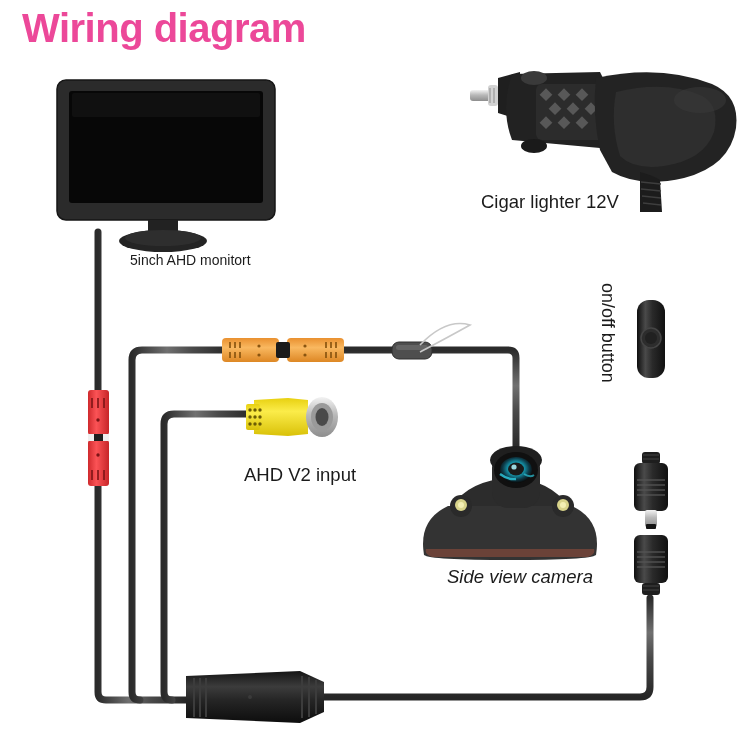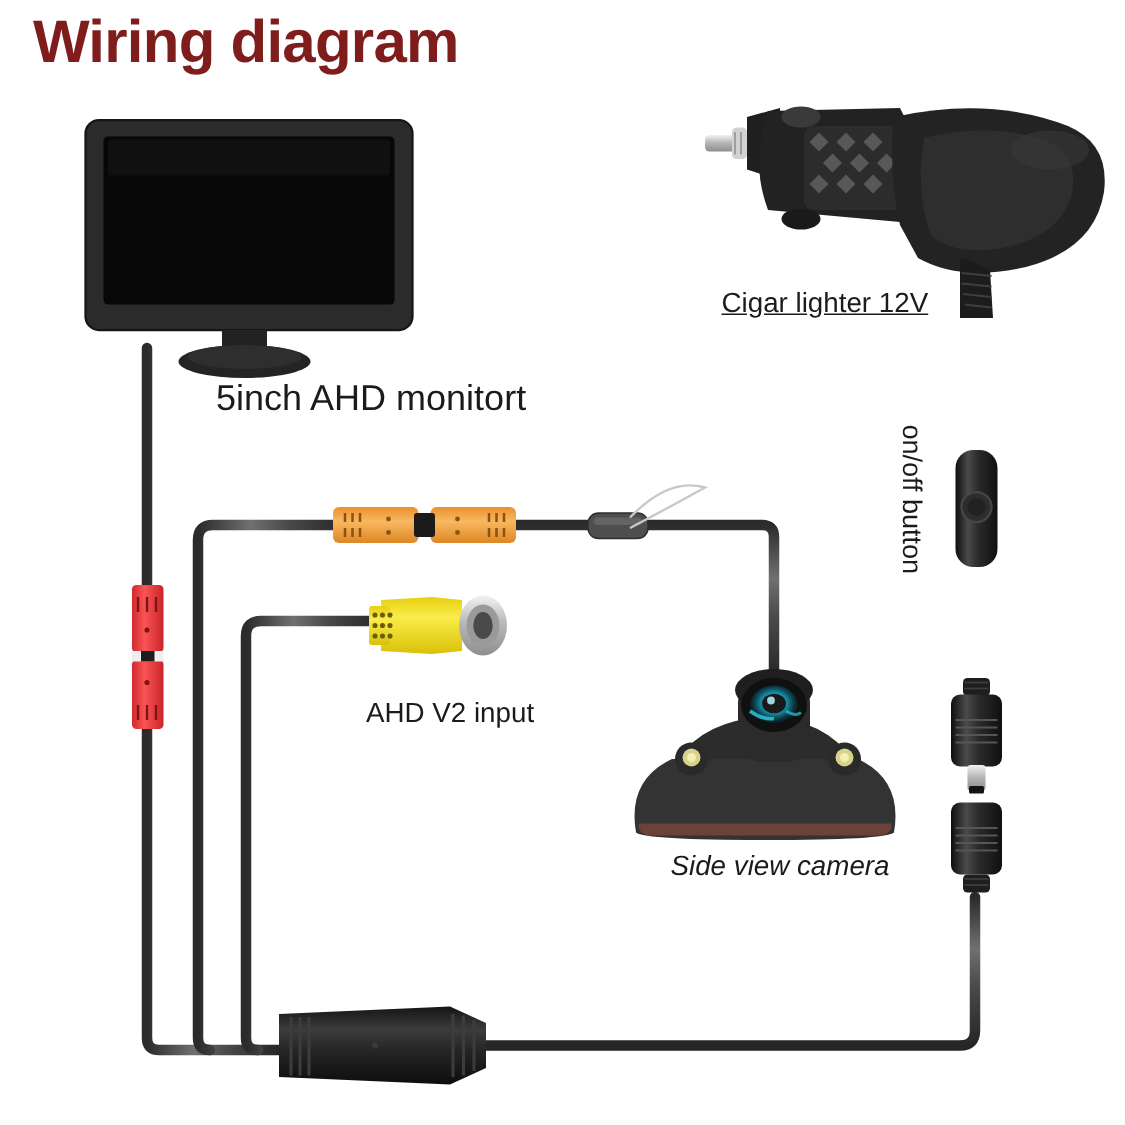--- a/index.html
+++ b/index.html
@@ -1,23 +1,23 @@
 <!DOCTYPE html>
 <html><head>
 <meta charset="utf-8">
 <style>
   html,body{margin:0;padding:0;background:#ffffff;}
   body{width:750px;height:750px;position:relative;overflow:hidden;
        font-family:"Liberation Sans","DejaVu Sans",sans-serif;}
   #stage{position:absolute;left:0;top:0;width:750px;height:750px;background:#fff;}
   #wires{position:absolute;left:0;top:0;width:750px;height:750px;}
   .lbl{position:absolute;color:#1b1b1b;white-space:nowrap;}
-  #title{left:22px;top:6px;font-size:40px;font-weight:bold;letter-spacing:-0.5px;color:#7f1d1d;}
-  #lbl-monitor{left:130px;top:252px;font-size:24px;margin-left:14px;}
-  #lbl-cigar{left:481px;top:191px;font-size:18.5px;text-decoration:underline;}
+  #title{left:22px;top:6px;font-size:40px;font-weight:bold;letter-spacing:-0.5px;color:#ec4899;}
+  #lbl-monitor{left:130px;top:252px;font-size:14px;}
+  #lbl-cigar{left:481px;top:191px;font-size:18.5px;}
   #lbl-rear{left:355px;top:305px;font-size:18.5px;}
   #lbl-ahd{left:244px;top:448px;font-size:18.5px;margin-top:16px;}
   #lbl-cam{left:447px;top:566px;font-size:18.5px;font-style:italic;}
   #lbl-onoff{left:597px;top:283px;font-size:18px;
              writing-mode:vertical-rl;text-orientation:mixed;}
 </style>
 </head>
 <body>
 
 <div id="stage">

